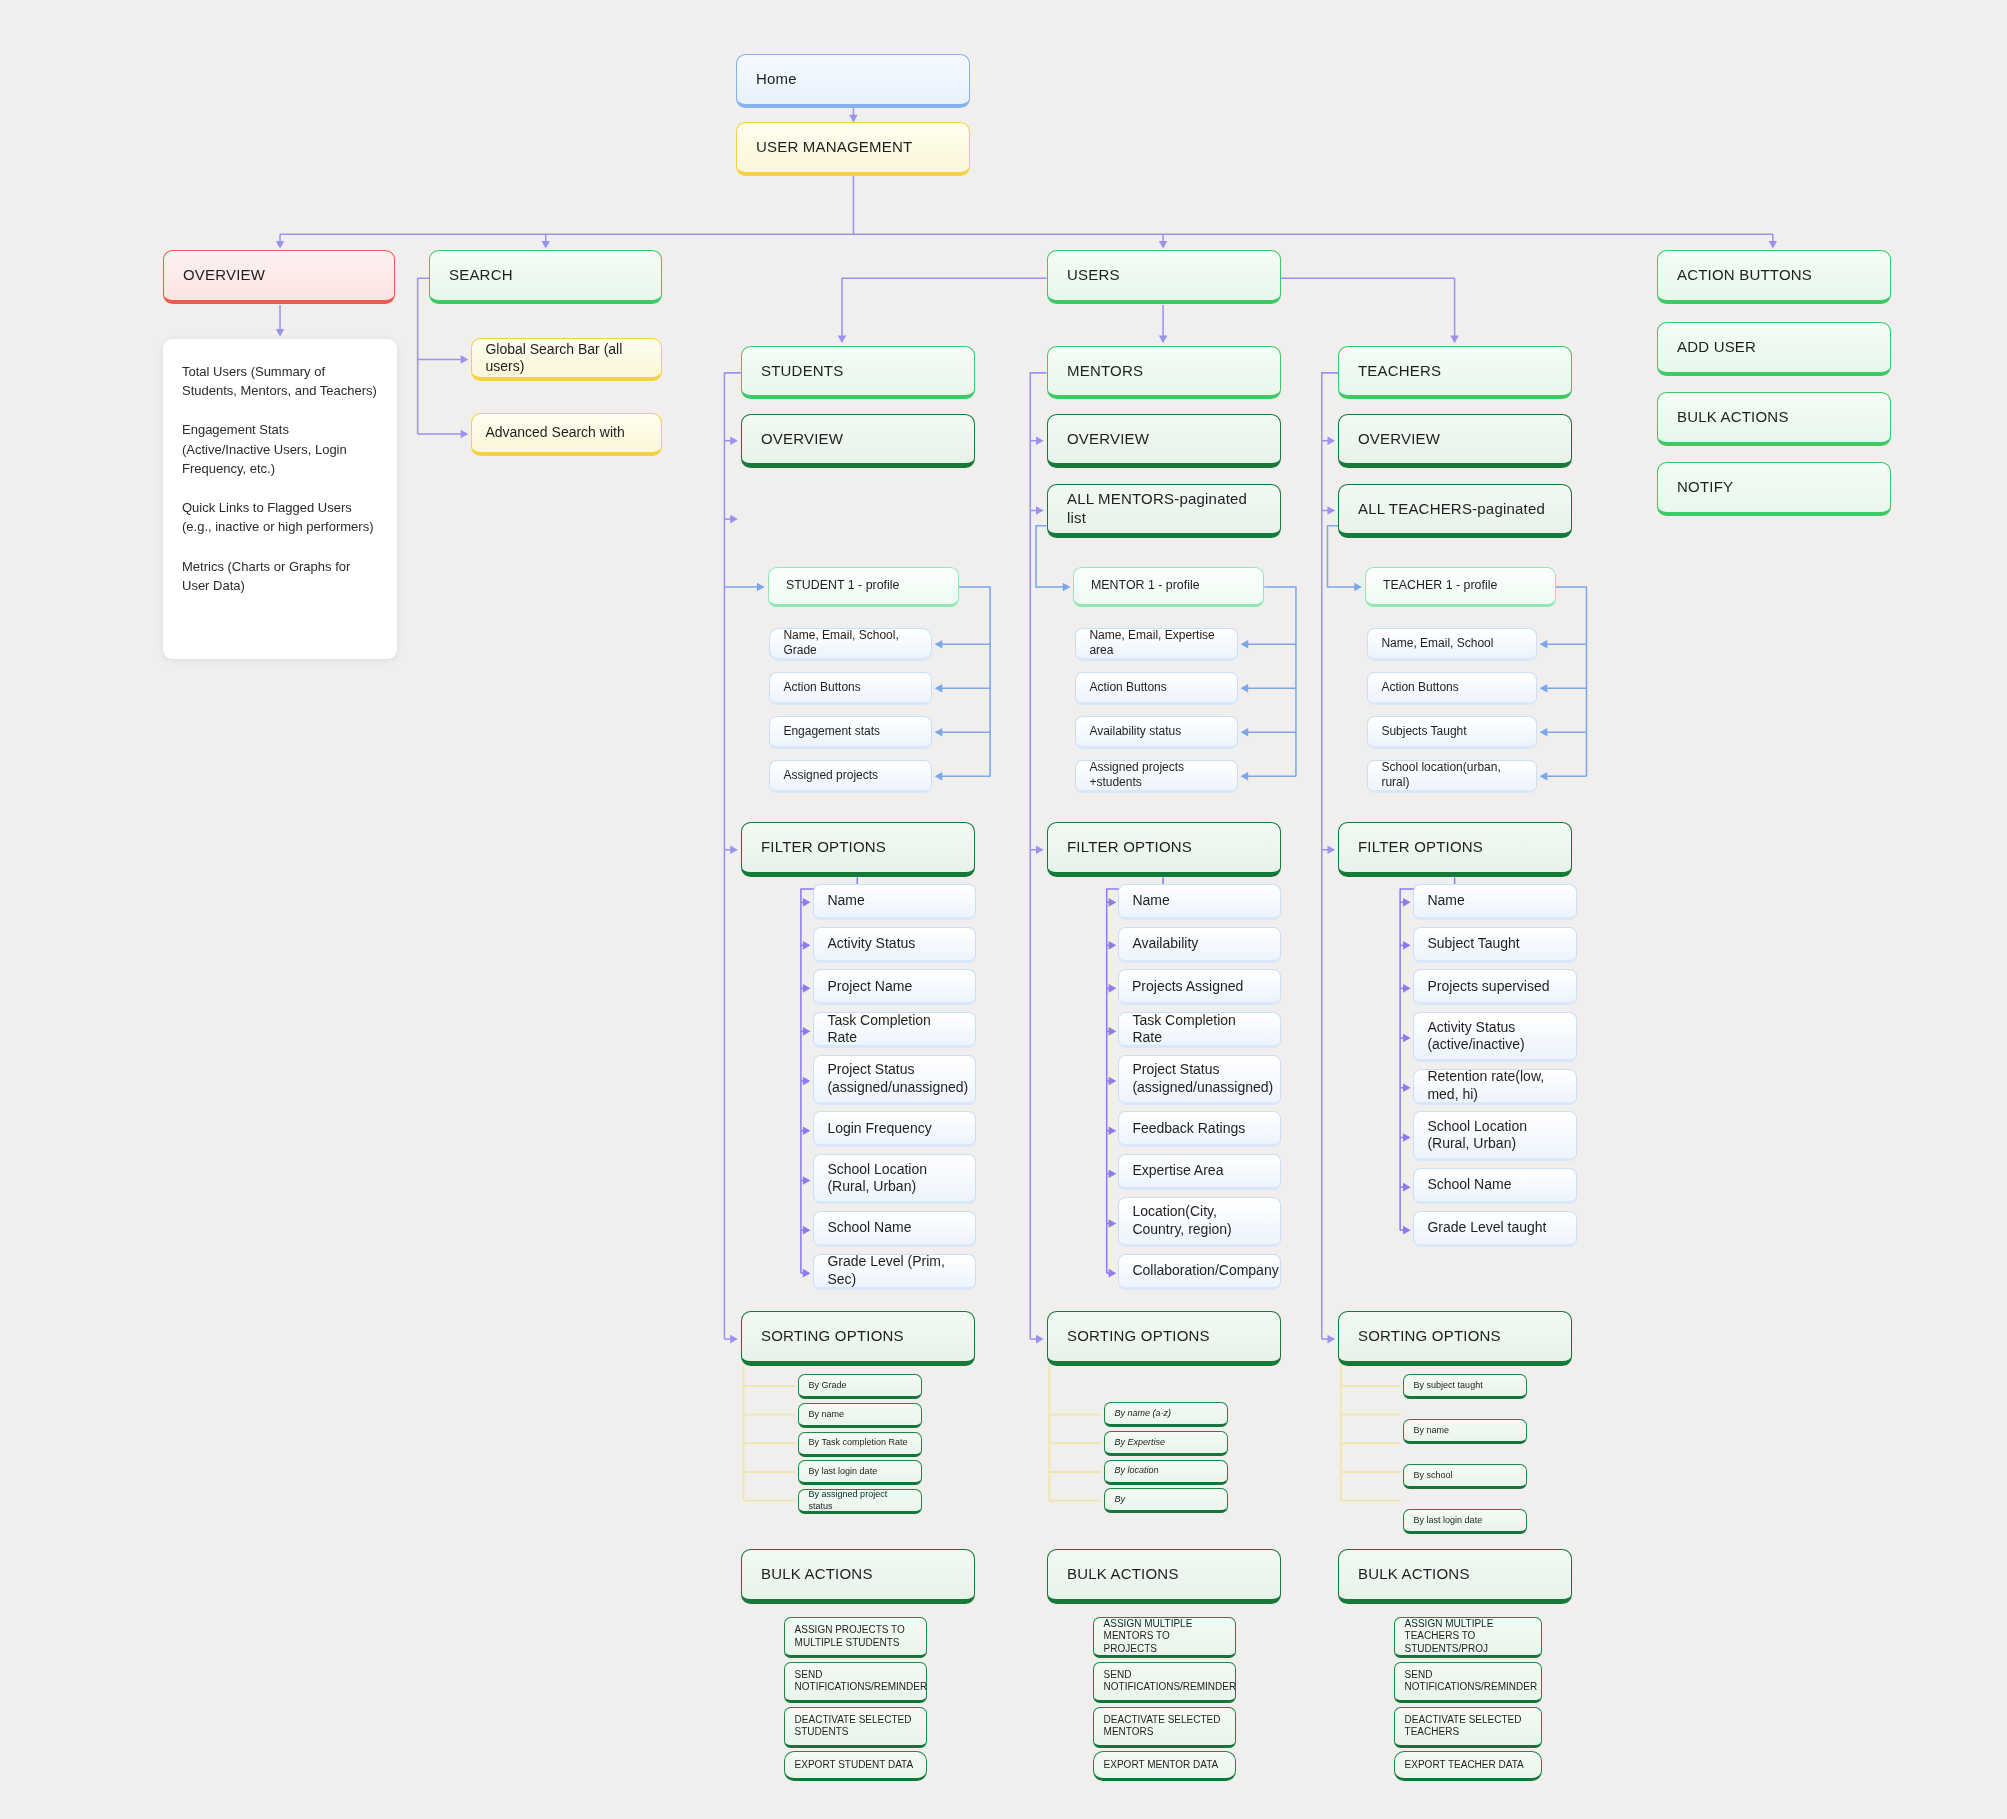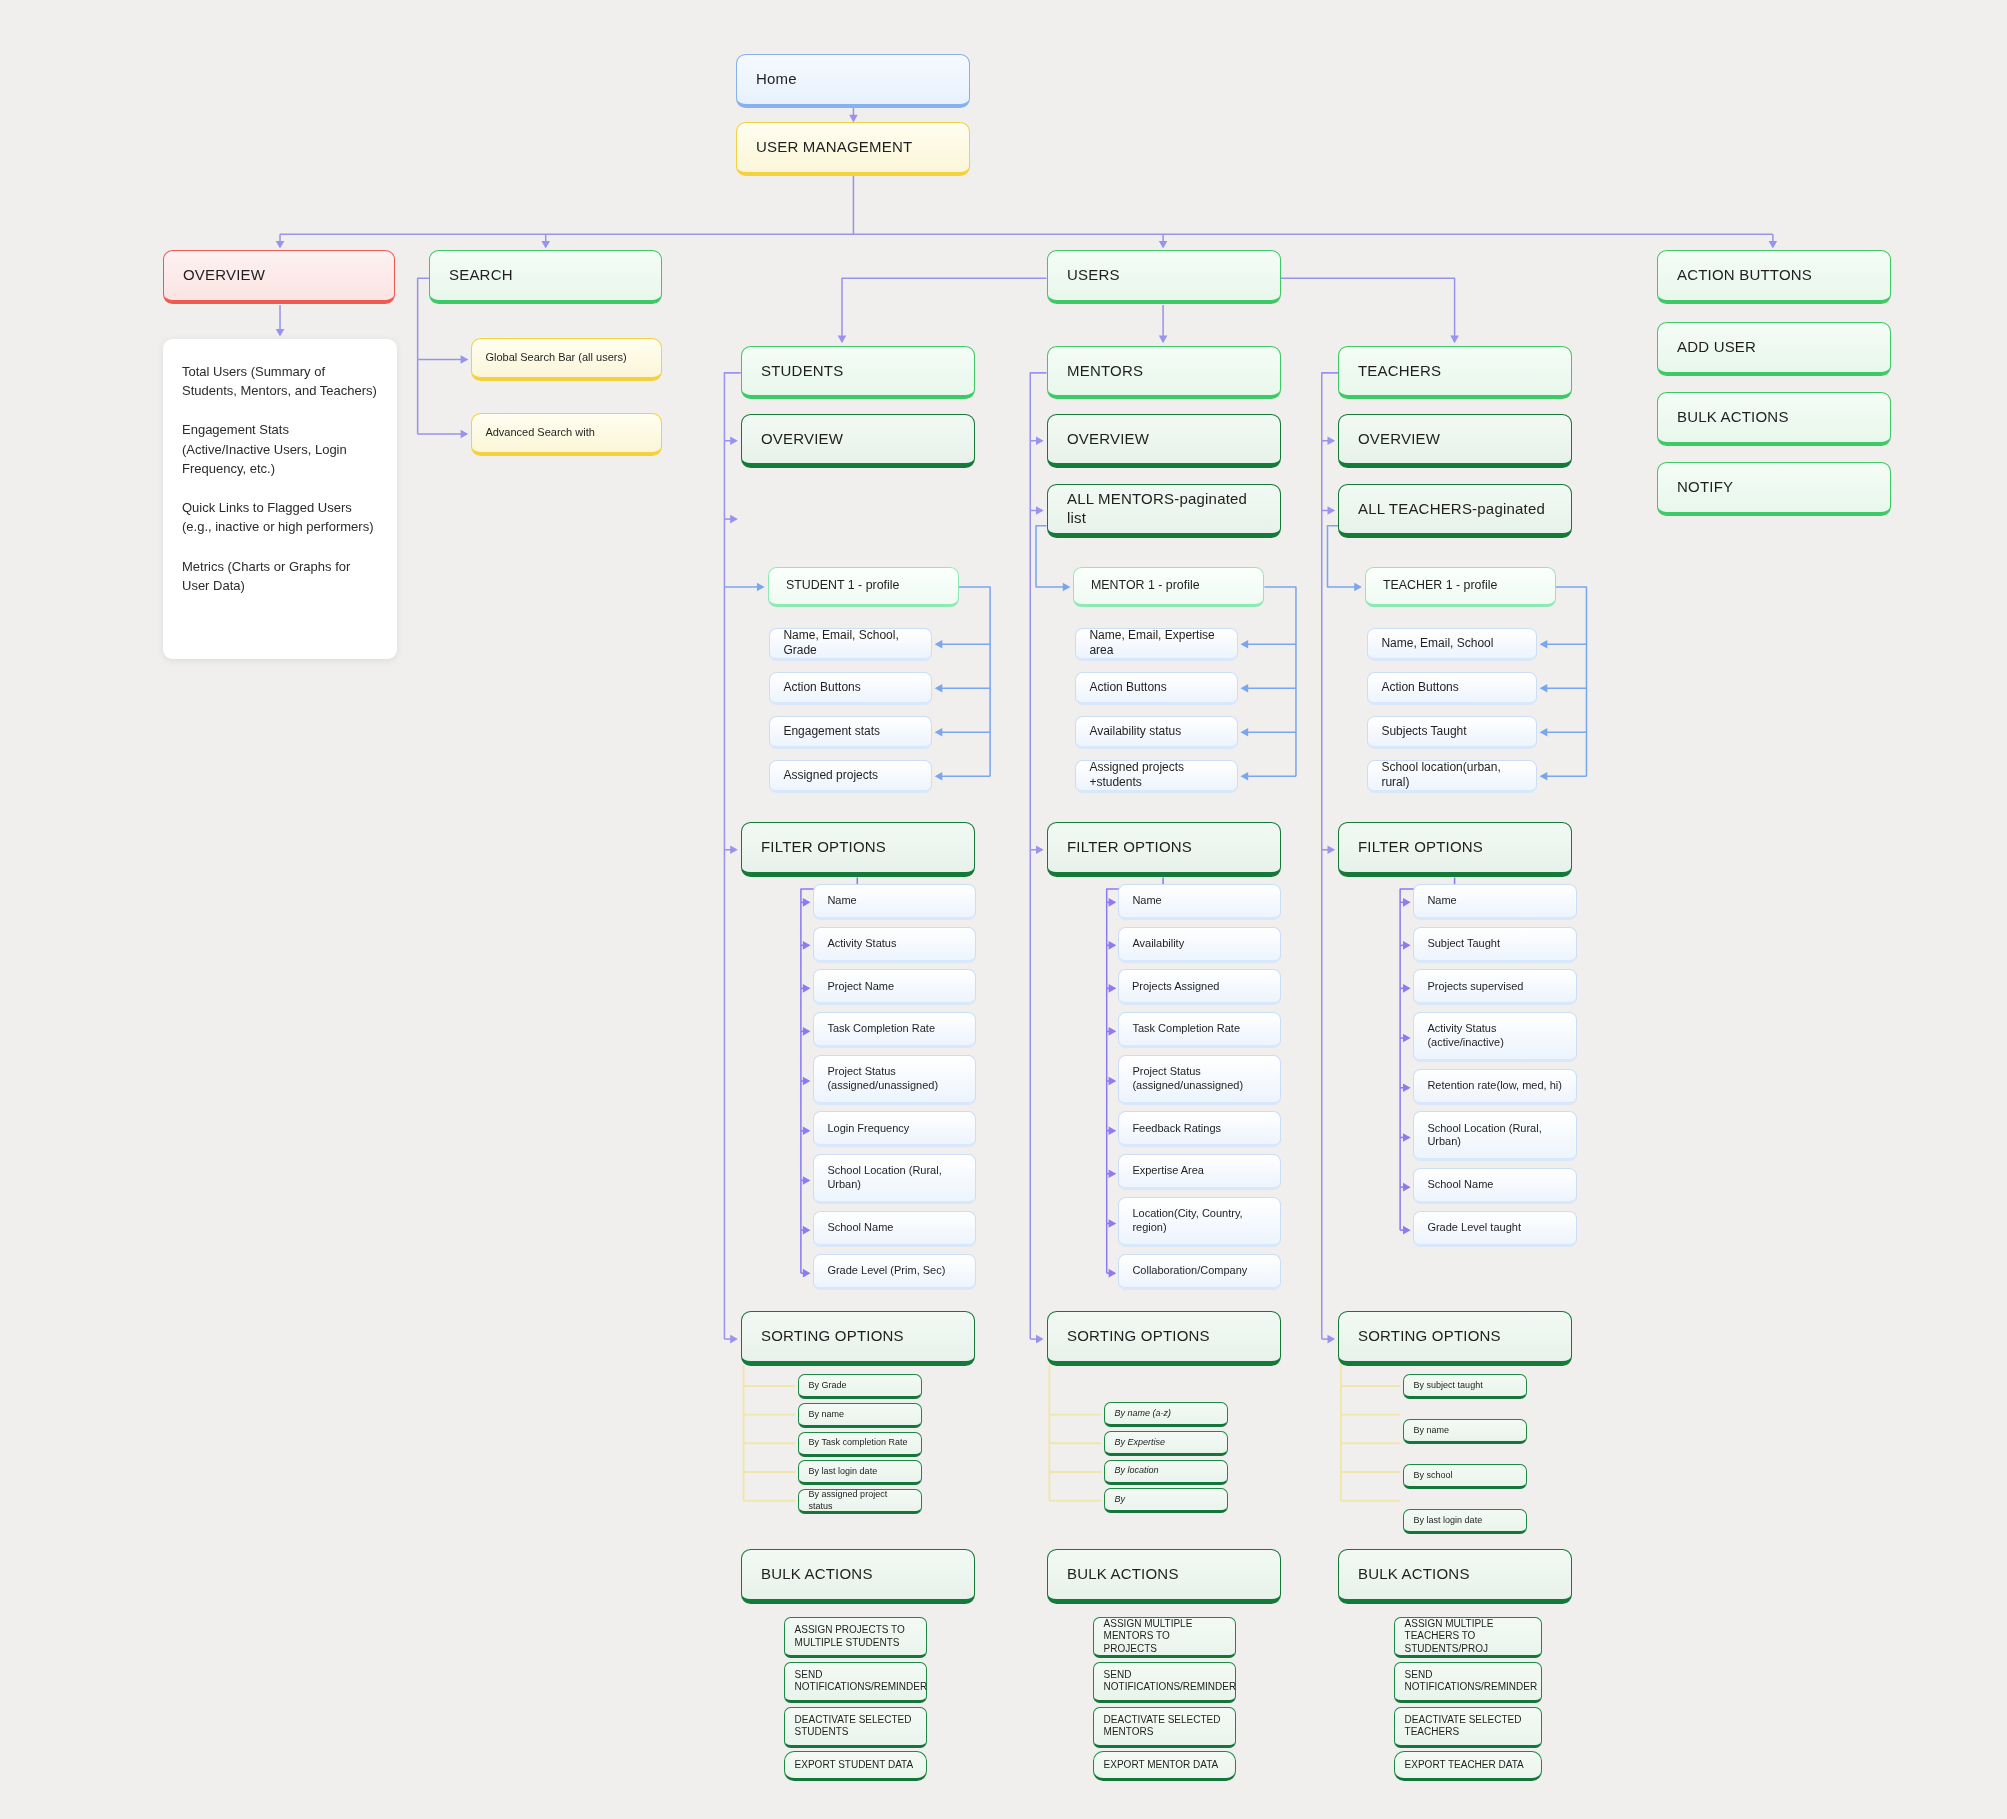--- a/index.html
+++ b/index.html
@@ -18,21 +18,21 @@
   .wblue{border:1.4px solid #cbdef7;border-bottom:3.8px solid #d9e7fa;background:linear-gradient(180deg,#ffffff,#edf4fd);border-radius:7.6px;}
   .sgreen{border:1.4px solid #1c8a44;border-bottom:3.8px solid #14763a;background:linear-gradient(180deg,#f4faf5,#e9f4ec);border-radius:6.7px;}
   .card{position:absolute;box-sizing:border-box;background:#ffffff;border-radius:9.6px;
         box-shadow:0 1.9px 7.6px rgba(0,0,0,0.08);z-index:2;padding:23px 19px;}
   .card p{margin:0 0 20px 0;font-size:13px;line-height:1.48;color:#2b2b2b;}
   .card p:last-child{margin-bottom:0;}
   
   .t-main{font-size:15px;letter-spacing:0.2px;padding:0 19px;}
   .t-prof{font-size:12.4px;padding:0 17px;}
   .t-sub{font-size:12px;padding:0 13.4px;}
-  .t-fi{font-size:11px;padding:0 13.4px;}
+  .t-fi{font-size:14px;padding:0 13.4px;}
   .t-si{font-size:9px;padding:0 9.6px;}
   .t-bi{font-size:10px;padding:1.9px 9.6px;}
   
   .vlist{position:absolute;display:flex;flex-direction:column;z-index:2;}
   .fi{height:36px;}
   .fi.tall{height:50px;}
   .pf{height:32.5px;}
   .si{height:25px;}
   .bi{height:41px;}
   .bi.short{height:30px;border-radius:10px;}
@@ -220,21 +220,21 @@
 
   <div class="box green t-main" style="left:1657px;top:250px;width:234px;height:54px;">ACTION BUTTONS</div>
   <div class="box green t-main" style="left:1657px;top:322px;width:234px;height:54px;">ADD USER</div>
   <div class="box green t-main" style="left:1657px;top:392px;width:234px;height:54px;">BULK ACTIONS</div>
   <div class="box green t-main" style="left:1657px;top:462px;width:234px;height:54px;">NOTIFY</div>
 
   <div class="box green t-main" style="left:741px;top:346px;width:234px;height:53px;">STUDENTS</div>
   <div class="box dgreen t-main" style="left:741px;top:414px;width:234px;height:54px;">OVERVIEW</div>
   <div class="box mint t-prof" style="left:768px;top:567px;width:191px;height:40px;">STUDENT 1 - profile</div>
   <div class="vlist" style="left:769px;top:628px;width:163px;gap:11.5px;">
-    <div class="box wblue t-sub pf" style="position:relative;">Name, Email, School, Grade</div>
+    <div class="box wblue t-sub pf" style="position:relative;border-radius:10px;">Name, Email, School, Grade</div>
     <div class="box wblue t-sub pf" style="position:relative;">Action Buttons</div>
     <div class="box wblue t-sub pf" style="position:relative;">Engagement stats</div>
     <div class="box wblue t-sub pf" style="position:relative;">Assigned projects</div>
   </div>
   <div class="box dgreen t-main" style="left:741px;top:822px;width:234px;height:55px;">FILTER OPTIONS</div>
   <div class="vlist" style="left:813px;top:884px;width:163px;gap:6.7px;">
     <div class="box wblue t-fi fi" style="position:relative;">Name</div>
     <div class="box wblue t-fi fi" style="position:relative;">Activity Status</div>
     <div class="box wblue t-fi fi" style="position:relative;">Project Name</div>
     <div class="box wblue t-fi fi" style="position:relative;">Task Completion Rate</div>

